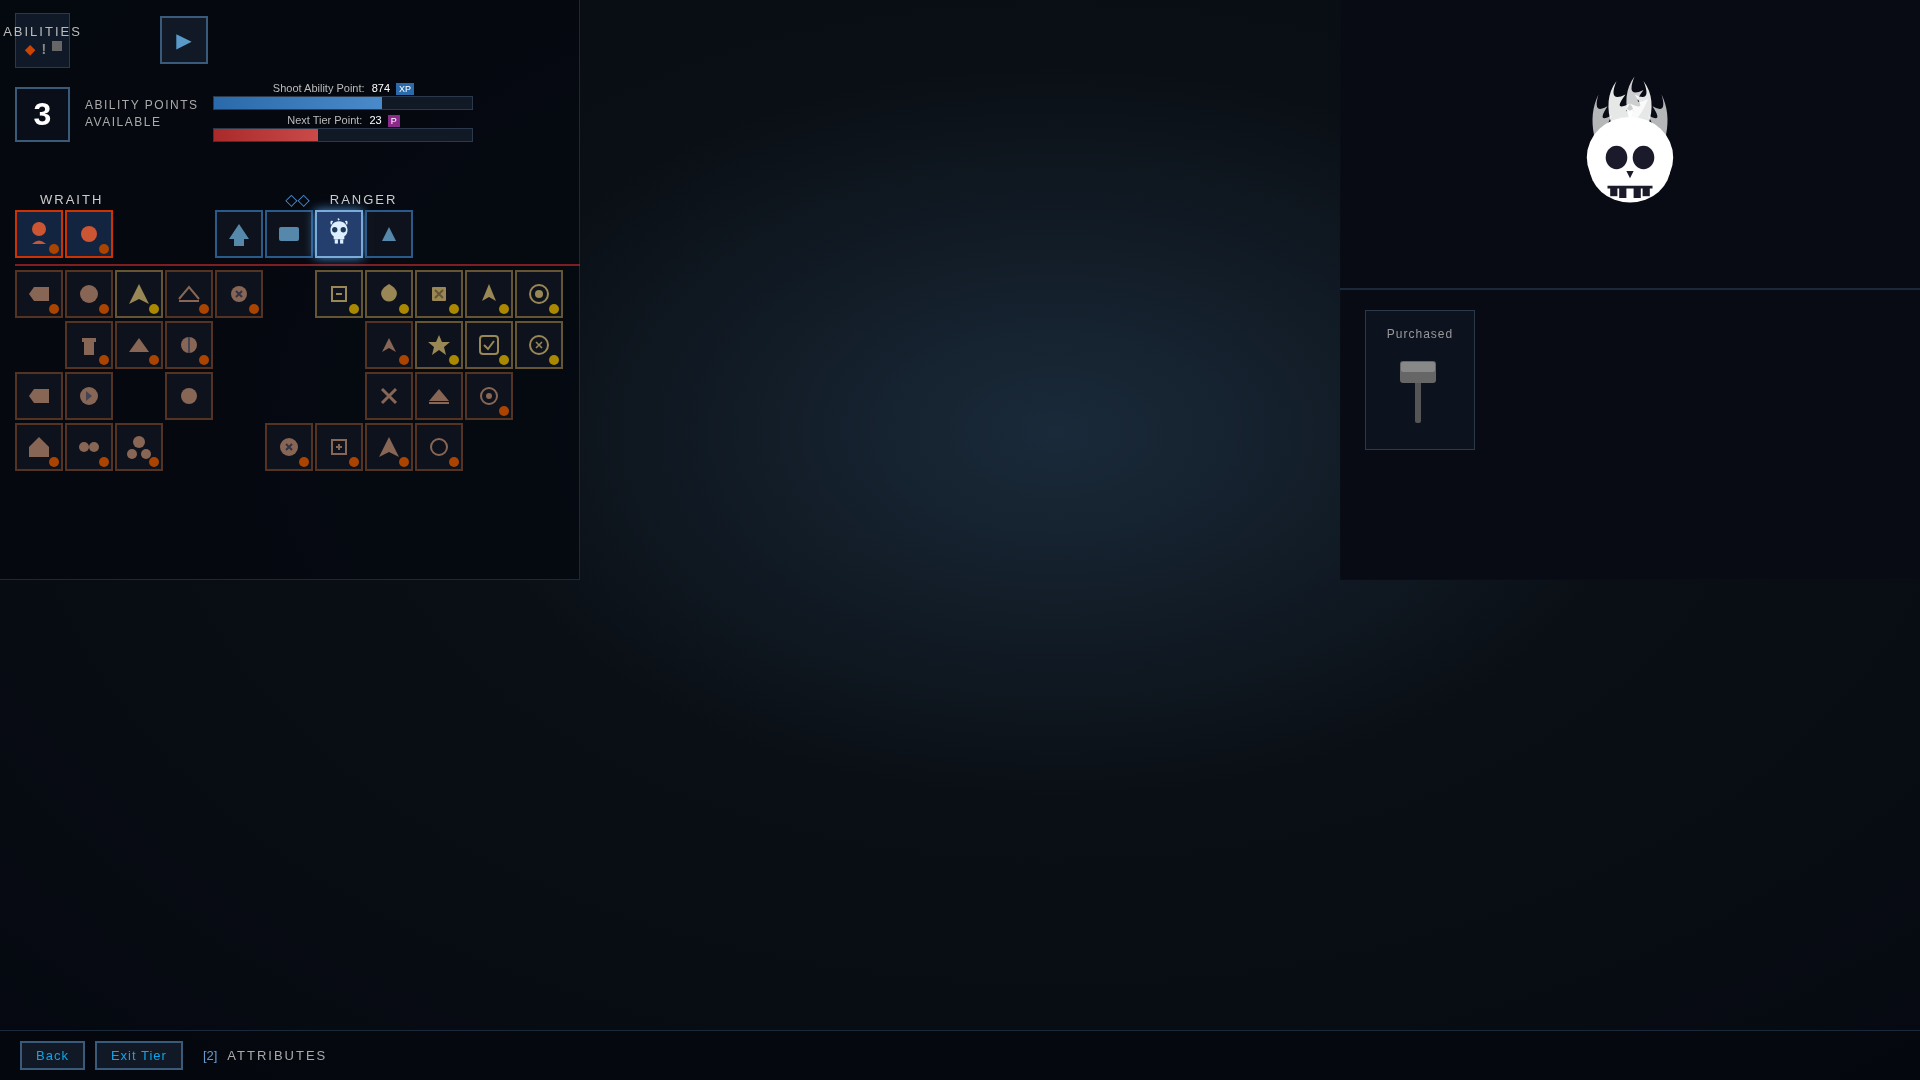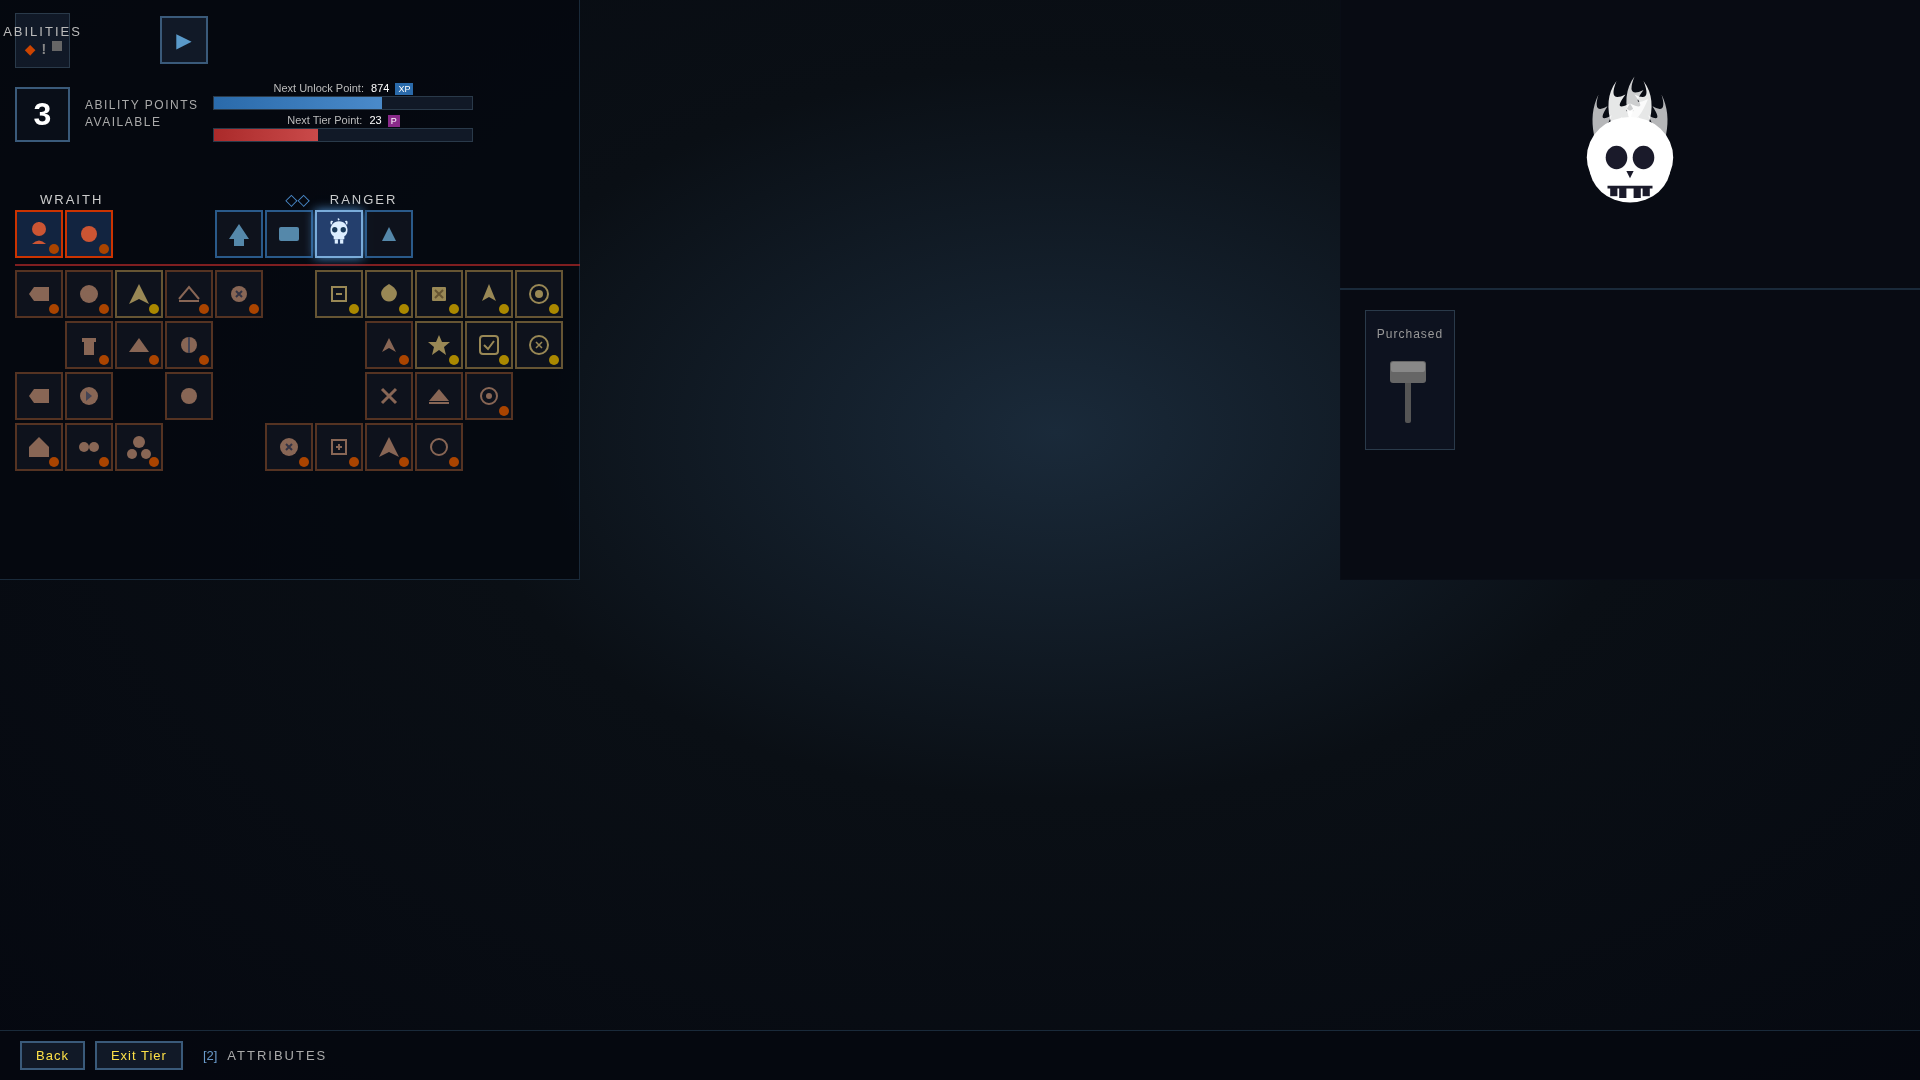--- a/index.html
+++ b/index.html
@@ -244,21 +244,21 @@
 
     .skill-info {
       padding: 20px 25px;
       background: rgba(8, 12, 20, 0.95);
       flex: 1;
       display: flex;
       gap: 20px;
     }
 
     .skill-icon-small-panel {
-      width: 90px;
+      width: 110px;
       height: 140px;
       background: rgba(15, 20, 35, 0.8);
       border: 1px solid #2a3a4a;
       display: flex;
       flex-direction: column;
       align-items: center;
       justify-content: center;
       gap: 12px;
     }
 
@@ -293,21 +293,21 @@
       z-index: 10;
       display: flex;
       align-items: center;
       padding: 0 20px;
       gap: 10px;
     }
 
     .bottom-btn {
       background: rgba(20, 30, 45, 0.8);
       border: 2px solid #3a5a7a;
-      color: #fde047;
+      color: #0ea5e9;
       font-size: 13px;
       padding: 5px 14px;
       letter-spacing: 1px;
       cursor: pointer;
     }
 
     .diamond-icon {
       color: #cc4400;
       font-size: 14px;
     }
@@ -352,21 +352,21 @@
 
 <div class="ability-points-section">
   <div class="points-number">3</div>
   <div>
     <div class="points-label">ABILITY POINTS</div>
     <div class="points-label">AVAILABLE</div>
   </div>
   <div class="progress-section">
     <div class="progress-bar-container">
       <div class="progress-label">
-        <span>Next Unlock Point:</span>
+        <span>Shoot Ability Point:</span>
         <span style="color:#fff; margin-left:4px;margin-top:34px;">874</span>
         <span style="background:#2a6aaa; color:#fff; font-size:9px; padding:1px 3px; margin-left:3px;">XP</span>
       </div>
       <div class="progress-bar-bg">
         <div class="progress-bar-fill-blue"></div>
       </div>
     </div>
     <div class="progress-bar-container">
       <div class="progress-label">
         <span>Next Tier Point:</span>

